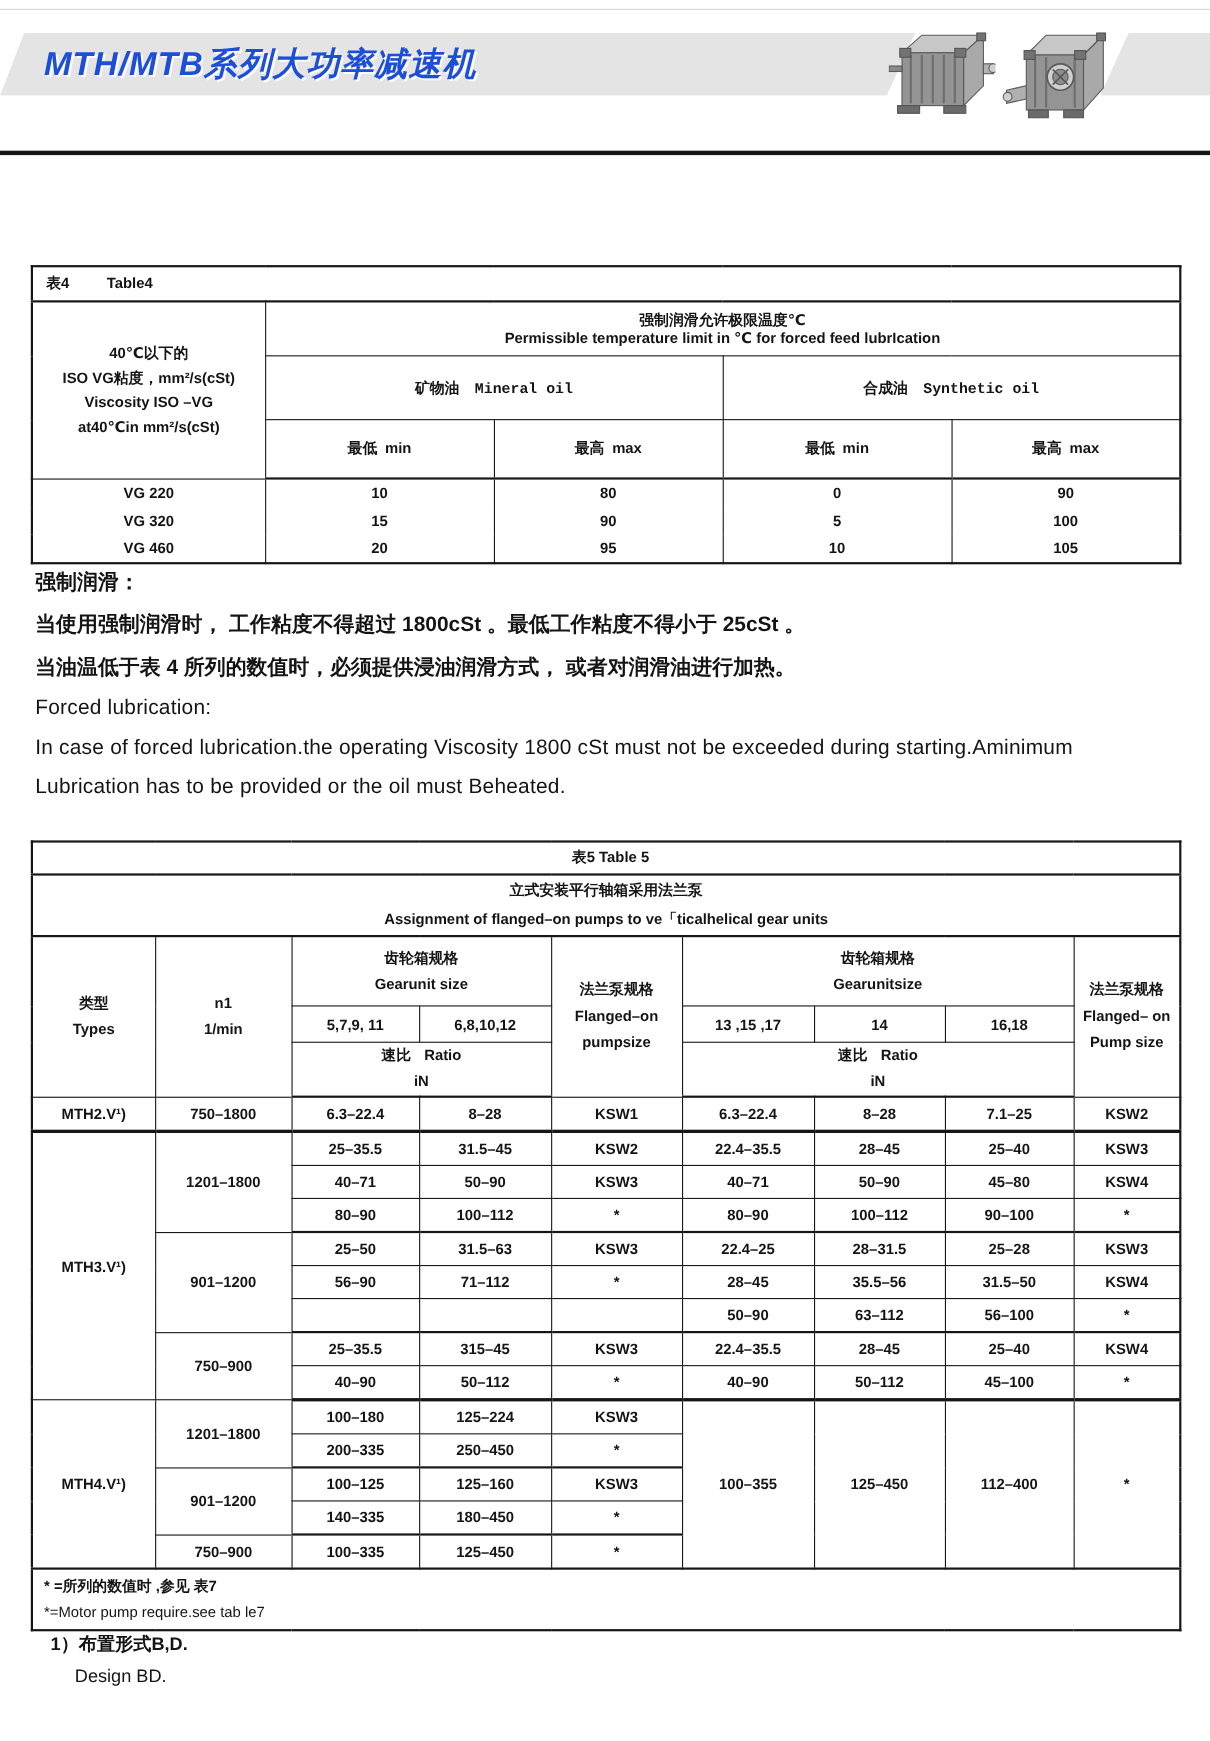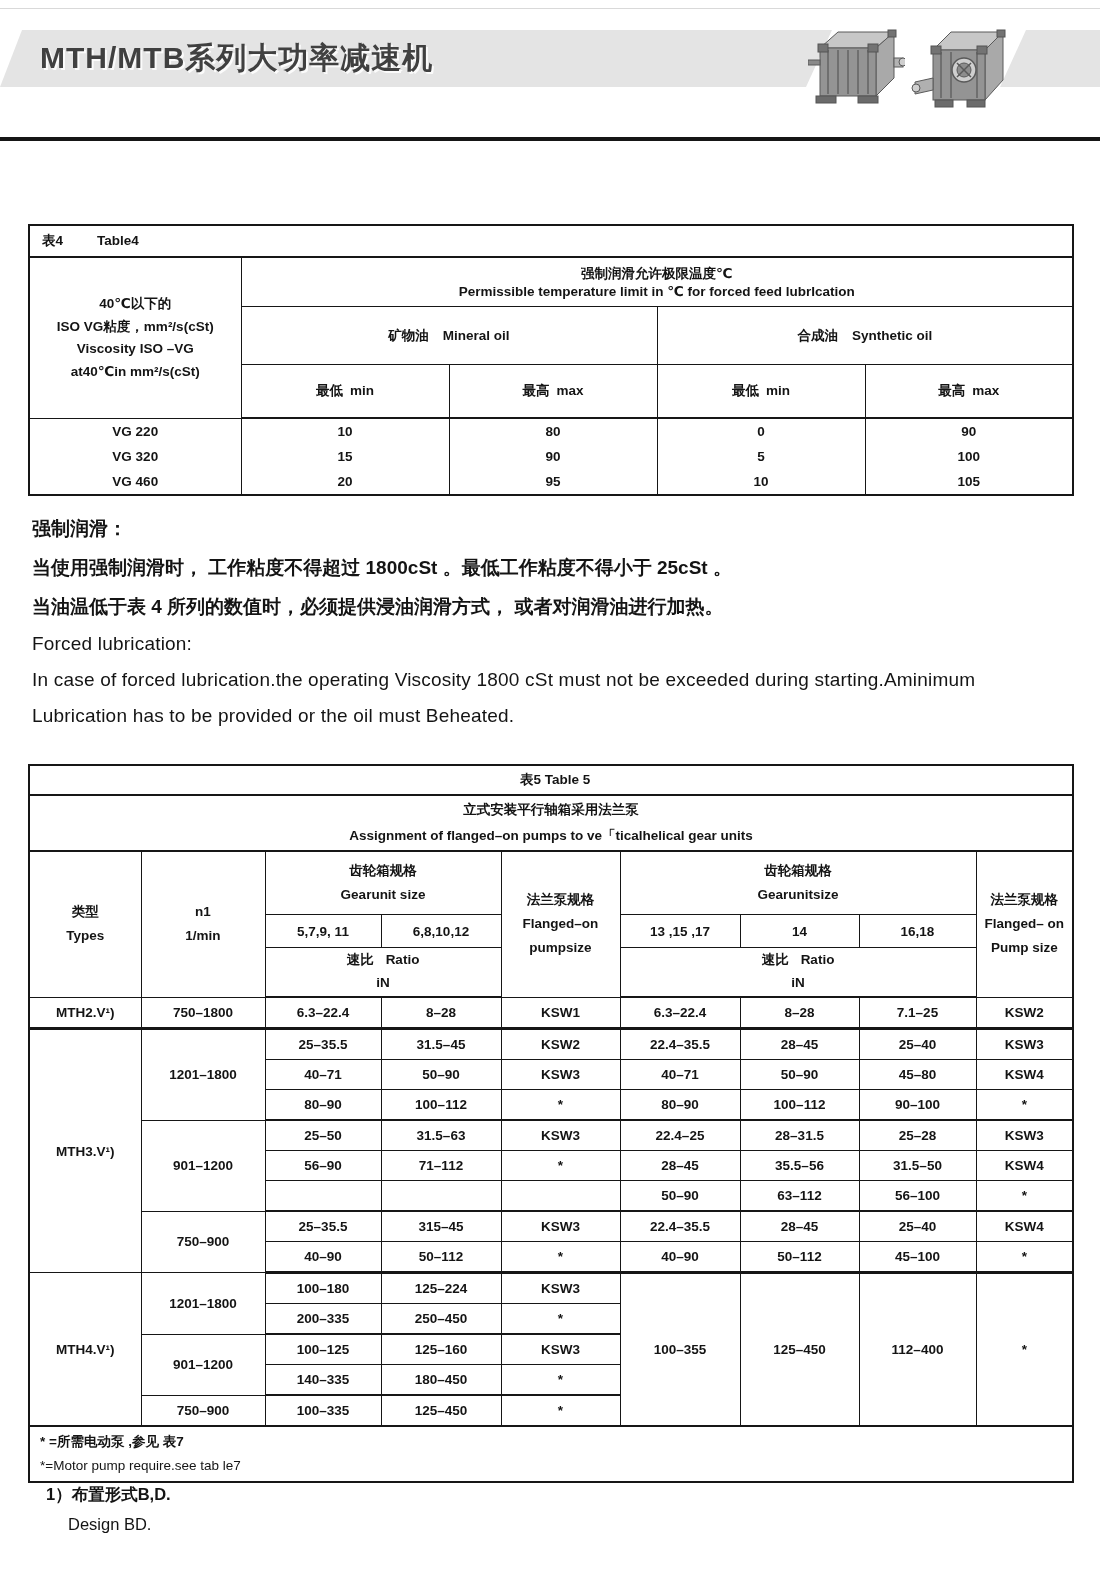--- a/index.html
+++ b/index.html
@@ -14,22 +14,22 @@
   .scan-edge{position:absolute;top:8px;left:0;width:100%;height:1px;background:#d9d9d9;}
 
   
   .banner{
     position:absolute;top:30px;left:0;width:832px;height:57px;
     background:#e4e4e4;
     clip-path:polygon(22px 0,100% 0,calc(100% - 26px) 100%,0 100%);
     display:flex;align-items:center;
   }
   .banner-title{
-    font-size:30px;font-weight:700;
-    letter-spacing:1px;padding-left:40px;color:#404040;
+    font-size:30px;font-weight:700;font-style:italic;
+    letter-spacing:1px;padding-left:40px;color:#1d4ed8;
     text-shadow:2px 2px 0 rgba(255,255,255,.85);
     white-space:nowrap;
   }
   .banner-right{
     position:absolute;top:30px;left:1000px;width:100px;height:57px;
     background:#e4e4e4;
     clip-path:polygon(26px 0,100% 0,100% 100%,0 100%);
   }
   .gearbox-imgs{position:absolute;top:20px;left:808px;width:200px;height:92px;display:flex;gap:6px;}
   .header-rule{position:absolute;top:137px;left:0;width:1100px;height:4px;background:#161616;}
@@ -40,26 +40,26 @@
   .intro .row.l1 span+span{margin-left:62px;}
   .intro .row.l2 span+span{margin-left:48px;}
 
   
   table{border-collapse:collapse;table-layout:fixed;width:1044px;}
   td{border:1px solid #161616;text-align:center;vertical-align:middle;
      font-size:13.5px;font-weight:700;padding:0 2px;overflow:hidden;}
   .zh-en{display:inline-flex;gap:14px;align-items:baseline;}
 
   
-  .t4-wrap{position:absolute;top:224px;left:28px;}
+  .t4-wrap{position:absolute;top:241px;left:28px;}
   .t4{border:2.5px solid #161616;}
   .t4 .title-row td{height:30px;text-align:left;padding-left:12px;border-bottom-width:2px;}
   .t4 .title-row span+span{margin-left:34px;}
   .t4 .h1 td{height:48px;}
-  .t4 .h2 td{height:57px;}
+  .t4 .h2 td{height:57px;font-family:Liberation Mono, monospace;}
   .t4 .h3 td{height:52px;border-bottom-width:2px;}
   .t4 .lh{line-height:1.0;}
   .t4 .lh div{margin:9px 0;}
   .t4 tr.data td{height:25px;border-top:none;border-bottom:none;}
 
   
   .notes{position:absolute;top:516px;left:32px;width:1040px;font-size:19px;}
   .notes .zh{font-weight:700;margin:0 0 13px 0;}
   .notes .en{font-weight:400;margin:0 0 14px 0;letter-spacing:.2px;}
 
@@ -424,21 +424,21 @@
         <td>*</td>
       </tr>
       <tr class="r">
         <td>750–900</td>
         <td>100–335</td>
         <td>125–450</td>
         <td>*</td>
       </tr>
       <tr class="footer-row">
         <td colspan="9">
-          <div>* =所需电动泵 ,参见 表7</div>
+          <div>* =所列的数值时 ,参见 表7</div>
           <div class="fr-en">*=Motor pump require.see tab le7</div>
         </td>
       </tr>
     </tbody>
       </table>
   </div>
 
   <div class="bottom-note">
     <div class="zh">1）布置形式B,D.</div>
     <div class="en">Design BD.</div>

